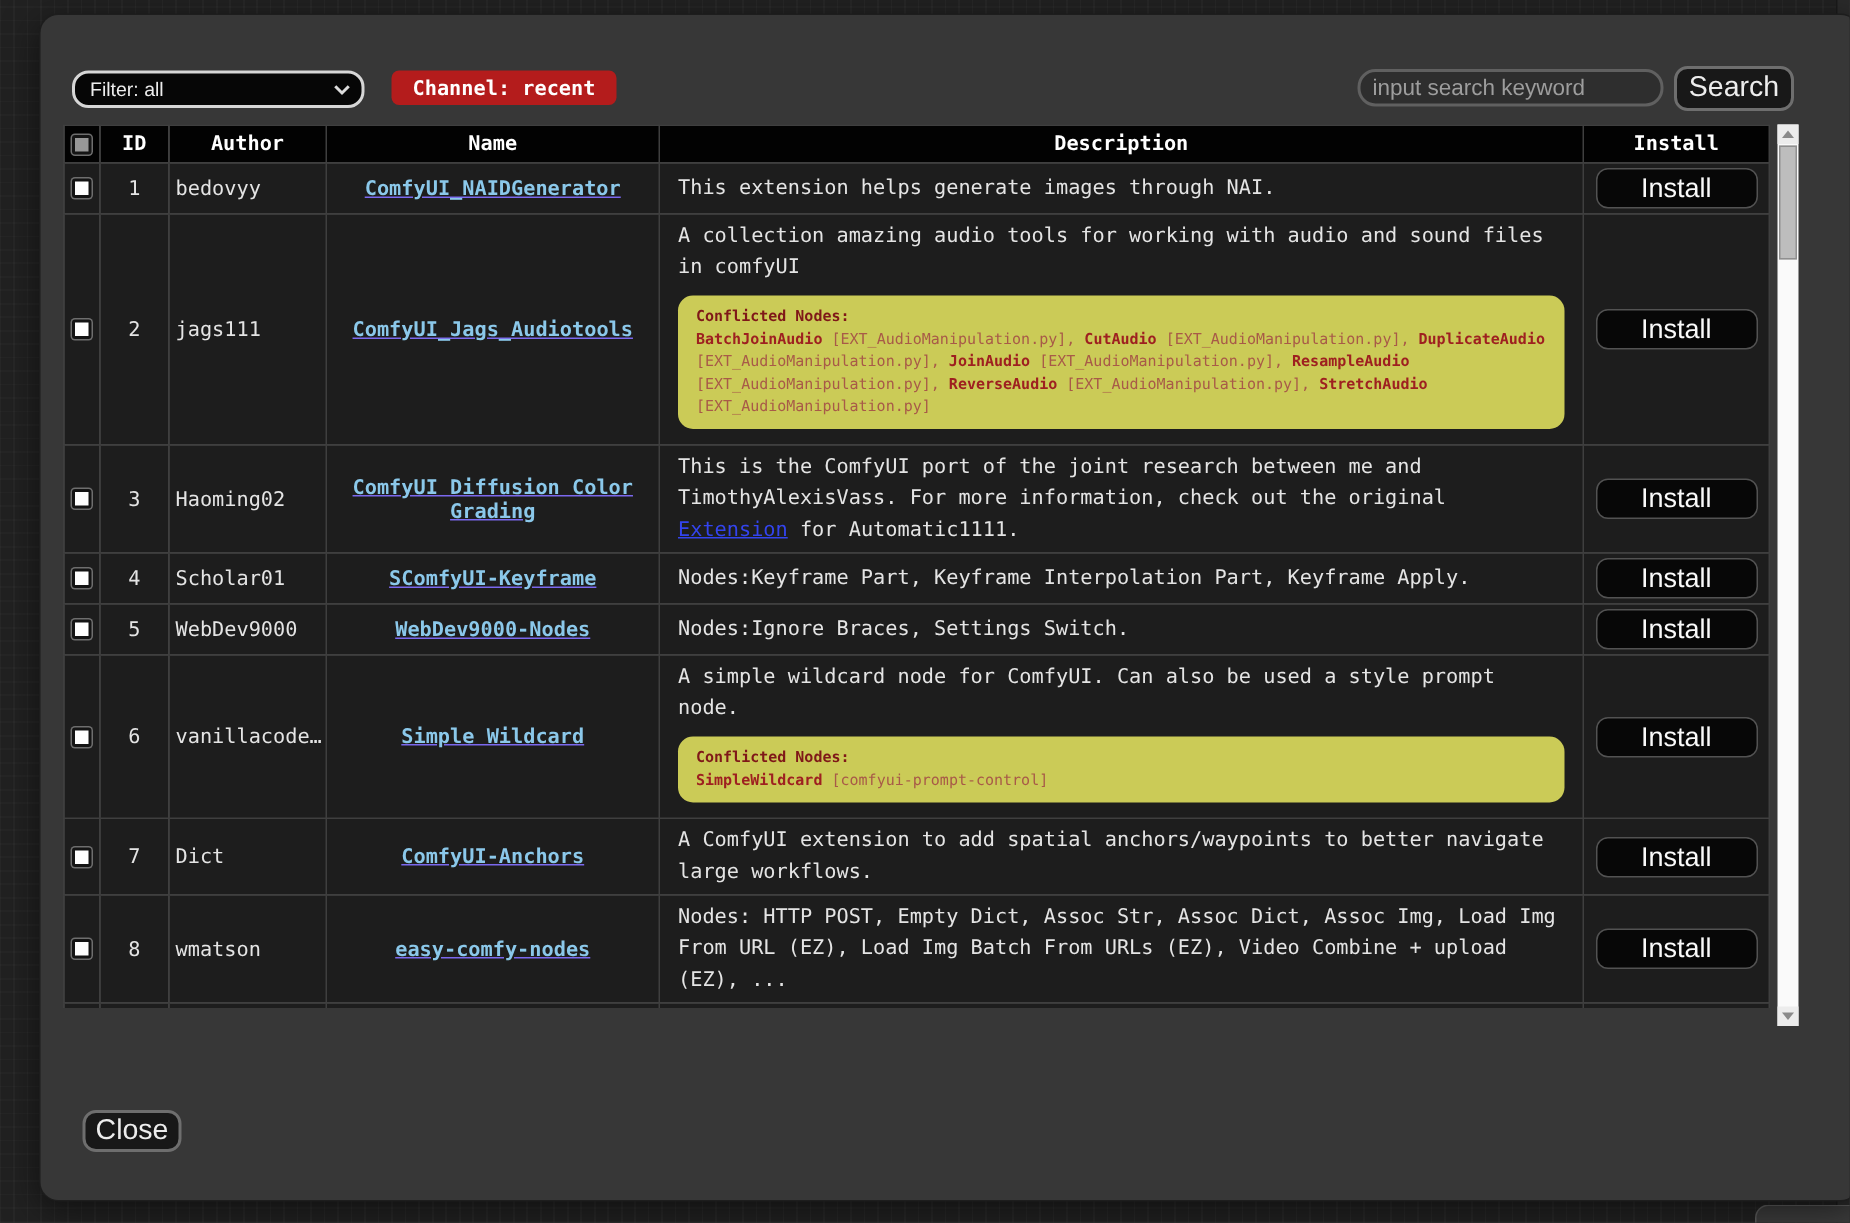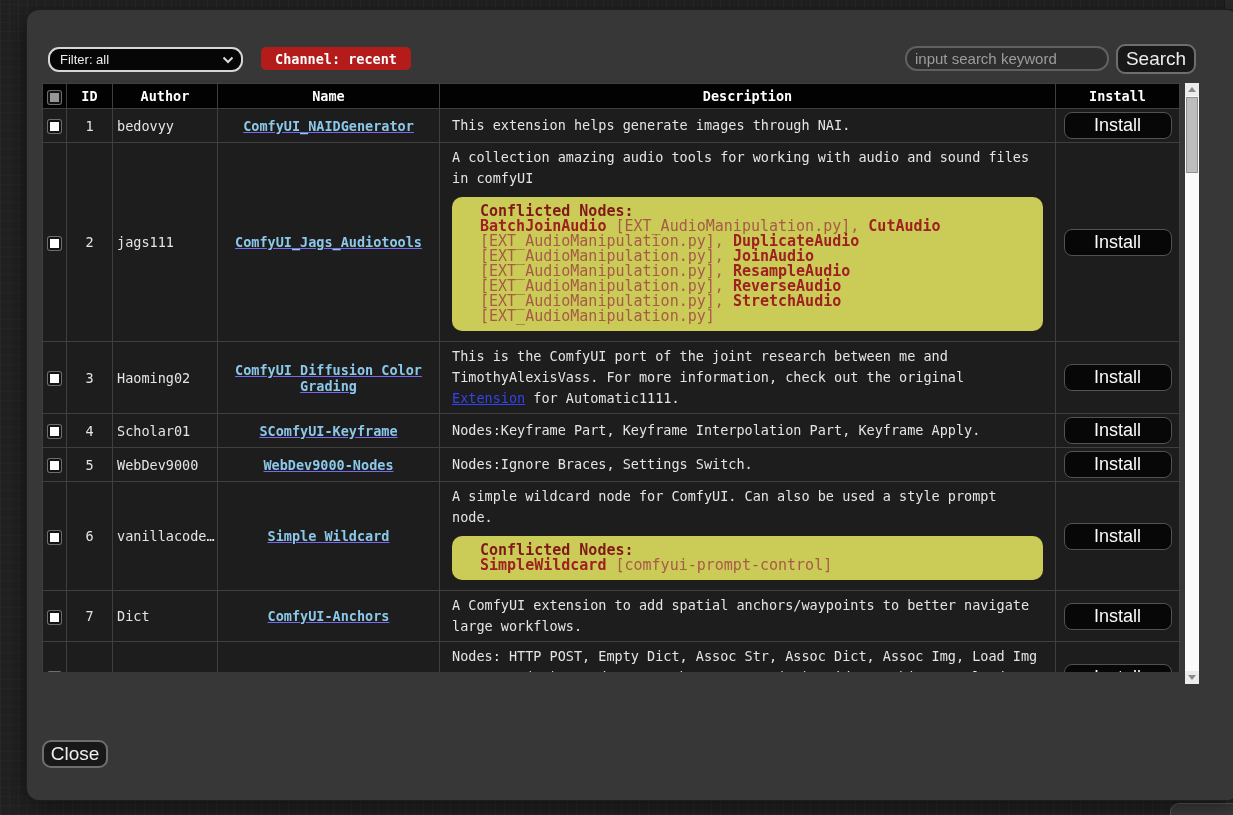--- a/index.html
+++ b/index.html
@@ -27,21 +27,21 @@
   .filter-chevron{position:absolute;right:9px;top:9px;pointer-events:none;line-height:0;}
   .badge{position:absolute;left:234px;top:37px;width:150px;height:23px;background:var(--c-badge,#b41c1c);
          color:#fff;border-radius:5px;font:bold 13.5px "DejaVu Sans Mono",monospace;
          display:flex;align-items:center;justify-content:center;}
   .search-input{position:absolute;left:878px;top:36px;width:184px;height:21px;background:#2e2e2e;color:#ddd;
          border:2px solid #606060;border-radius:12px;padding:0 8px;font:15px "Liberation Sans",sans-serif;}
   .search-input::placeholder{color:#9d9d9d;}
   .btn{background:#181818;color:#ededed;border:2px solid #6e6e6e;border-radius:9px;
        font:19px "Liberation Sans",sans-serif;cursor:pointer;}
   .search-btn{position:absolute;left:1089px;top:34px;width:80px;height:30px;}
-  .close-btn{position:absolute;left:15px;top:730px;width:66px;height:28px;}
+  .close-btn{position:absolute;left:28px;top:730px;width:66px;height:28px;}
 
   
   .table-clip{position:absolute;left:15px;top:73px;width:1142px;height:589px;overflow:hidden;}
   table.grid{border-collapse:collapse;table-layout:fixed;width:1137px;
              font-family:"DejaVu Sans Mono",monospace;}
   .grid th,.grid td{border:1px solid #3f3f3f;overflow:hidden;}
   .grid th{background:#020202;color:#fff;font:bold 13.5px "DejaVu Sans Mono",monospace;height:22px;text-align:center;}
   .grid td{background:#1d1d1d;color:#e4e4e4;font-size:13.5px;vertical-align:middle;}
   .col-cb{width:24px;} .col-id{width:46px;} .col-author{width:105px;}
   .col-name{width:222px;} .col-desc{width:616px;} .col-install{width:124px;}
@@ -51,21 +51,21 @@
   a.name-link{color:var(--c-name-link,#8bc8ea);font-weight:bold;text-decoration:underline;
               text-decoration-color:#7b68ee;cursor:pointer;}
   a.inline-link{color:var(--c-inline-link,#3344ee);text-decoration:underline;cursor:pointer;}
   .install-btn{display:inline-block;width:108px;padding:2px 0;background:#070707;color:#fafafa;
                border:1px solid #525252;border-radius:8px;font:18px "Liberation Sans",sans-serif;cursor:pointer;}
   input.cb{appearance:none;-webkit-appearance:none;width:13px;height:13px;margin:0;vertical-align:middle;
            background:#fff;border:2px solid #141414;border-radius:2px;box-shadow:0 0 0 1px #6e6e6e;cursor:pointer;}
   input.cb.header{background:#979797;}
 
   .conflict-box{background:var(--c-conflict-bg,#cbcb57);border-radius:10px;margin:8px 0 6px 0;
-                padding:7px 28px;font-size:15px;line-height:15px;color:var(--c-conflict-node,#9e2020);}
+                padding:7px 12px;font-size:10px;line-height:15px;color:var(--c-conflict-node,#9e2020);}
   .conflict-title{font-weight:bold;color:var(--c-conflict-title,#7f1818);}
   .conflict-box b{color:var(--c-conflict-node,#9e2020);}
   .conflict-box .src{color:var(--c-conflict-src,#a85a48);font-weight:normal;margin-top:40px;}
 
   
   .vscroll{position:absolute;left:1158px;top:73px;width:14px;height:601px;background:#fafafa;}
   .vscroll .arrow{position:absolute;left:0;width:14px;height:13px;background:#ececec;
                   display:flex;align-items:center;justify-content:center;cursor:pointer;}
   .vscroll .arrow.up{top:0;} .vscroll .arrow.down{bottom:0;}
   .tri-up{width:0;height:0;border-left:4px solid transparent;border-right:4px solid transparent;border-bottom:5px solid #8a8a8a;}

